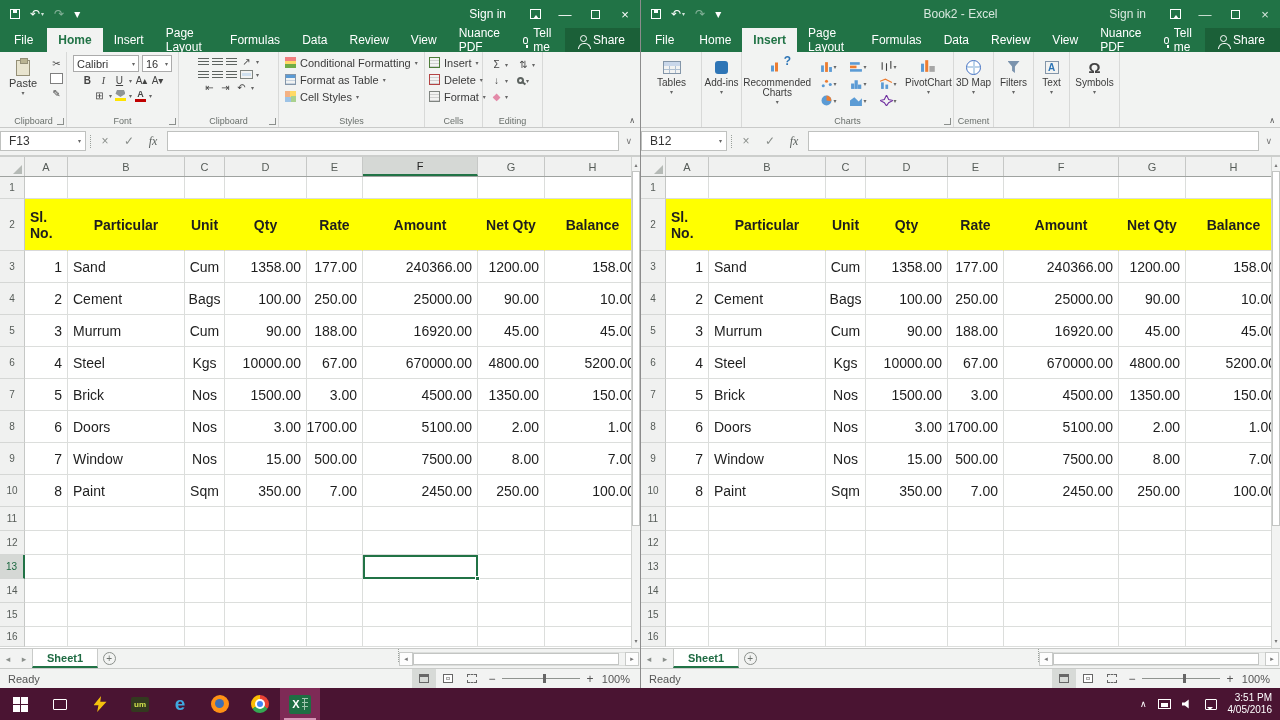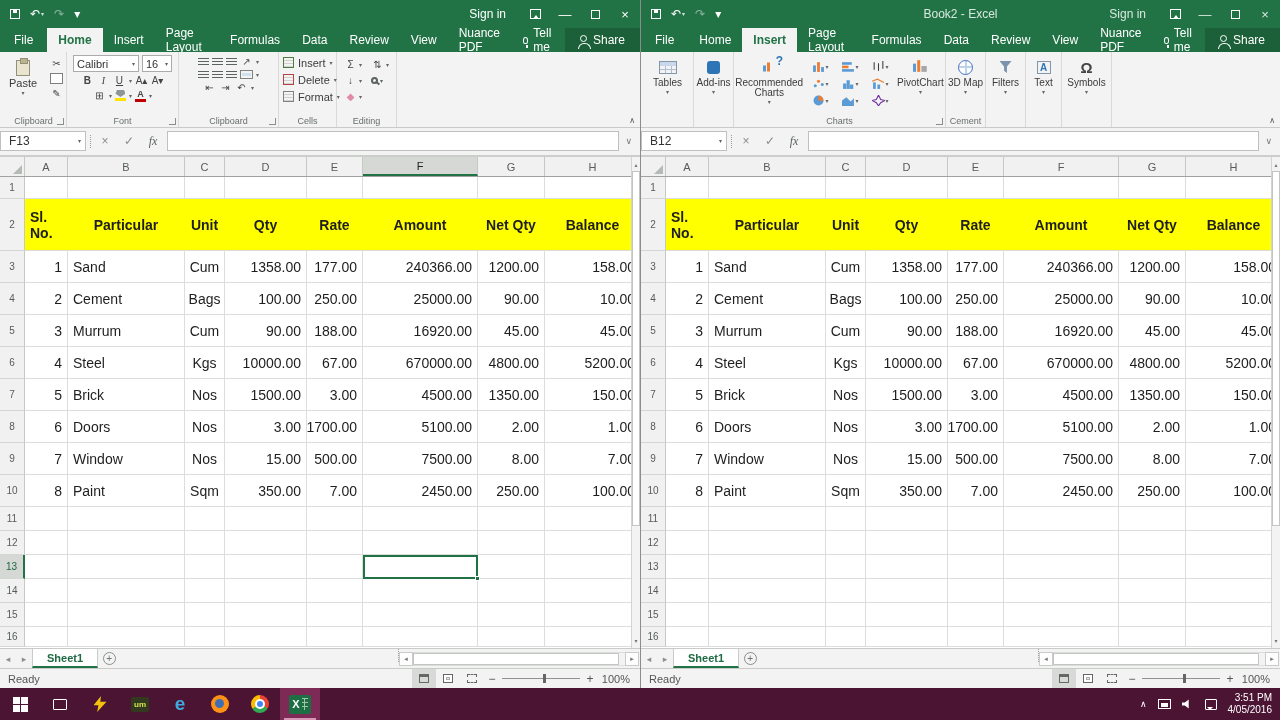--- a/index.html
+++ b/index.html
@@ -287,20 +287,40 @@
               <div class="rrow">
                 <span class="mini">⇤</span>
                 <span class="mini">⇥</span>
                 <span class="mini">↶</span>
                 <span class="car">▾</span>
               </div>
             </div>
             <div class="rg-label">Clipboard</div>
             <span class="launcher"></span>
           </div>
+          <div class="rg" style="width: 146px;">
+            <div class="rgc">
+              <div class="stybtn">
+                <span class="is-cf"></span>
+                <span>Conditional Formatting</span>
+                <span class="car">▾</span>
+              </div>
+              <div class="stybtn">
+                <span class="is-ft"></span>
+                <span>Format as Table</span>
+                <span class="car">▾</span>
+              </div>
+              <div class="stybtn">
+                <span class="is-cs"></span>
+                <span>Cell Styles</span>
+                <span class="car">▾</span>
+              </div>
+            </div>
+            <div class="rg-label">Styles</div>
+          </div>
           <div class="rg" style="width: 58px;">
             <div class="rgc">
               <div class="stybtn" style="padding-left: 2px;">
                 <span class="is-ins"></span>
                 <span>Insert</span>
                 <span class="car">▾</span>
               </div>
               <div class="stybtn" style="padding-left: 2px;">
                 <span class="is-del"></span>
                 <span>Delete</span>
@@ -625,21 +645,21 @@
           <span class="tellme">
             <span class="i-bulb"></span>
             <span>Tell me</span>
           </span>
           <span class="share">
             <span class="i-person"></span>
             <span>Share</span>
           </span>
         </div>
         <div class="ribbon">
-          <div class="rg" style="width: 52px;">
+          <div class="rg" style="width: 60px;">
             <div class="rgc">
               <div class="bb" style="width: 40px;">
                 <div class="bb-ic">
                   <span class="i-tablegrid"></span>
                 </div>
                 <div class="bb-lb">
                   <span>Tables</span>
                   <span class="car">▾</span>
                 </div>
               </div>

